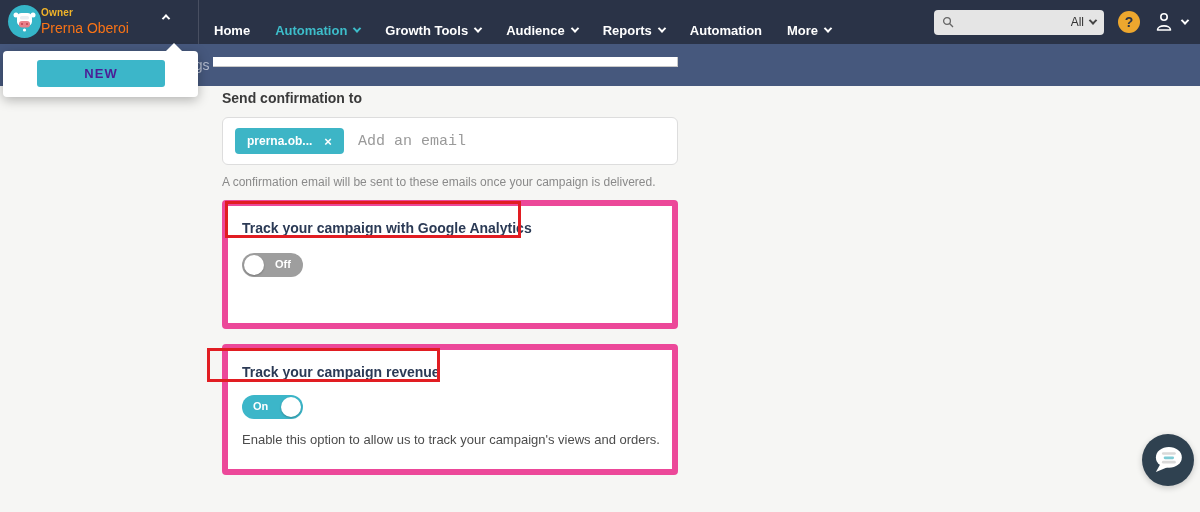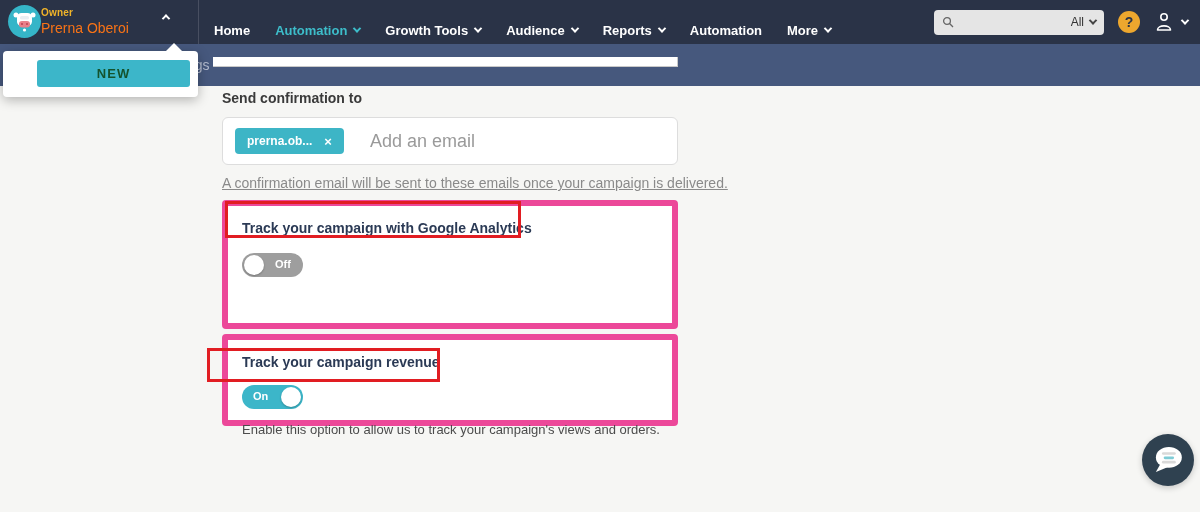--- a/index.html
+++ b/index.html
@@ -32,31 +32,31 @@
   .search-scope { display:flex; align-items:center; gap:6px; font-size:12px; color:#333; cursor:pointer; }
   .help-btn { width:22px; height:22px; border-radius:50%; background:#eda72e; color:#2a3347; font-size:14px; font-weight:700; display:flex; align-items:center; justify-content:center; cursor:pointer; }
   .user-menu { display:flex; align-items:center; gap:8px; color:#fff; cursor:pointer; }
   
   .subband { position:absolute; left:0; top:44px; width:1200px; height:42px; background:#46587d; }
   .subband-tab { position:absolute; left:176px; top:13px; color:#b2bacd; font-size:14px; }
   .white-bar { position:absolute; left:213px; top:13px; width:465px; height:10px; background:#ffffff; border-right:1px solid #c9c9c9; border-bottom:1px solid #c9c9c9; }
   
   .dropdown { position:absolute; left:3px; top:51px; width:195px; height:46px; background:#fff; border-radius:4px; box-shadow:0 3px 12px rgba(0,0,0,.28); z-index:20; }
   .dropdown-caret { position:absolute; left:162px; top:-8px; width:0; height:0; border-left:9px solid transparent; border-right:9px solid transparent; border-bottom:9px solid #ffffff; }
-  .new-btn { position:absolute; left:34px; top:9px; width:153px; height:27px; background:#3cb6c9; border:none; border-radius:3px; color:#14532d; font-size:13px; font-weight:700; letter-spacing:1px; cursor:pointer; font-family:inherit; }
+  .new-btn { position:absolute; left:34px; top:9px; width:128px; height:27px; background:#3cb6c9; border:none; border-radius:3px; color:#4c1d95; font-size:13px; font-weight:700; letter-spacing:1px; cursor:pointer; font-family:inherit; }
   .section-label { position:absolute; left:222px; top:90px; font-size:14px; font-weight:600; color:#3a3a3a; }
-  .email-box { position:absolute; left:222px; top:117px; width:456px; height:48px; background:#fff; border:1px solid #dddddd; border-radius:6px; display:flex; align-items:center; padding:0 12px;gap:12px; }
+  .email-box { position:absolute; left:222px; top:117px; width:456px; height:48px; background:#fff; border:1px solid #dddddd; border-radius:6px; display:flex; align-items:center; padding:0 12px; }
   .email-chip { height:26px; background:#3db5c6; border-radius:4px; color:#fff; font-size:12px; font-weight:600; display:flex; align-items:center; padding:0 12px; gap:12px; cursor:pointer; }
   .chip-close { font-size:13px; font-weight:700; cursor:pointer; line-height:1; }
-  .email-box input { border:none; outline:none; margin-left:14px; flex:1; font-size:18px; color:#555; font-family:Liberation Sans, sans-serif; background:transparent; }
+  .email-box input { border:none; outline:none; margin-left:14px; flex:1; font-size:15px; color:#555; font-family:Liberation Mono, monospace; background:transparent; }
   .email-box input::placeholder { color:#9a9a9a; }
-  .helper-text { position:absolute; left:222px; top:175px; font-size:14px; color:#8a8a8a;text-decoration:underline; }
+  .helper-text { position:absolute; left:222px; top:175px; font-size:12px; color:#8a8a8a; }
   .card { position:absolute; left:222px; width:456px; background:#fff; border:6px solid #ec4899; border-radius:4px; }
   .card1 { top:200px; height:129px; }
-  .card2 { top:334px; height:92px; }
+  .card2 { top:344px; height:131px; }
   .card-title { position:absolute; left:14px; font-size:14px; font-weight:700; color:#2b3a55; }
   .card1 .card-title { top:14px; }
   .card2 .card-title { top:14px; }
   .card-desc { position:absolute; left:14px; width:440px; font-size:13px; line-height:1.6; color:#4c4c4c; }
   .card1 .card-desc { top:82px; }
   .card2 .card-desc { top:80px; }
   
   .toggle { position:absolute; left:14px; width:61px; height:24px; border-radius:12px; cursor:pointer; }
   .card1 .toggle { top:47px; background:#9e9e9e; }
   .card2 .toggle { top:45px; background:#3cb6c9; }

